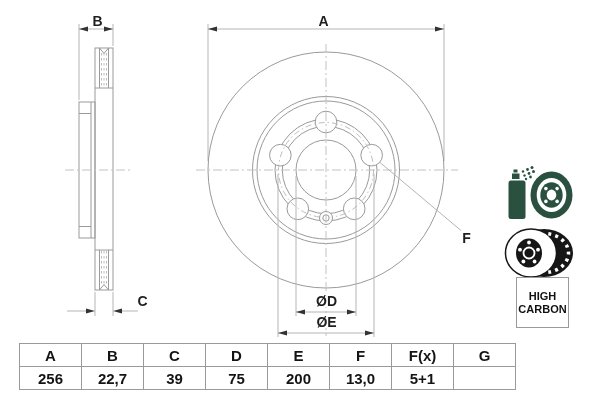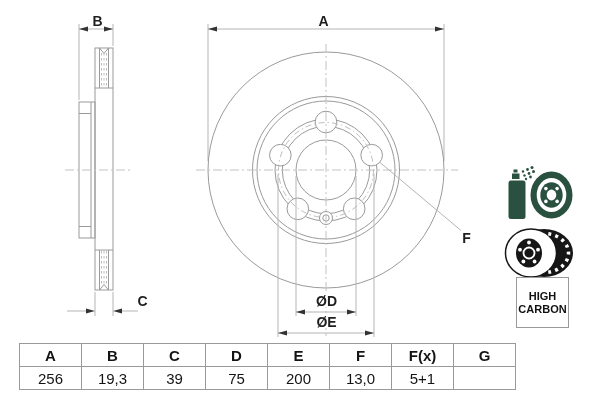--- a/index.html
+++ b/index.html
@@ -23,21 +23,21 @@
   .hc-box{position:absolute;left:516px;top:277px;width:53px;height:51px;
           border:1px solid #9a9a9a;background:#ffffff;box-sizing:border-box;
           display:flex;flex-direction:column;justify-content:center;align-items:center;text-align:center;}
   .hc-line{font-weight:bold;font-size:11px;line-height:13px;color:#111111;
            letter-spacing:0;white-space:nowrap;}
 
   
   .spec-table{position:absolute;left:19px;top:343px;width:497px;height:45px;
               border-collapse:collapse;table-layout:fixed;}
   .spec-table td{border:1px solid #9a9a9a;text-align:center;vertical-align:middle;
-                 padding:0;height:22px;color:#141414;font-size:15px;}
+                 padding:0;height:22px;color:#141414;font-size:15px;font-weight:bold;}
   .spec-table tr.hdr td{font-weight:bold;}
 </style>
 </head>
 <body>
 
 <div class="stage">
 
 <svg width="600" height="400" viewBox="0 0 600 400">
 
   <g>
@@ -209,21 +209,21 @@
       <td>B</td>
       <td>C</td>
       <td>D</td>
       <td>E</td>
       <td>F</td>
       <td>F(x)</td>
       <td>G</td>
     </tr>
     <tr>
       <td>256</td>
-      <td>19,3</td>
+      <td>22,7</td>
       <td>39</td>
       <td>75</td>
       <td>200</td>
       <td>13,0</td>
       <td>5+1</td>
       <td></td>
     </tr>
   </tbody>
 </table>
 

